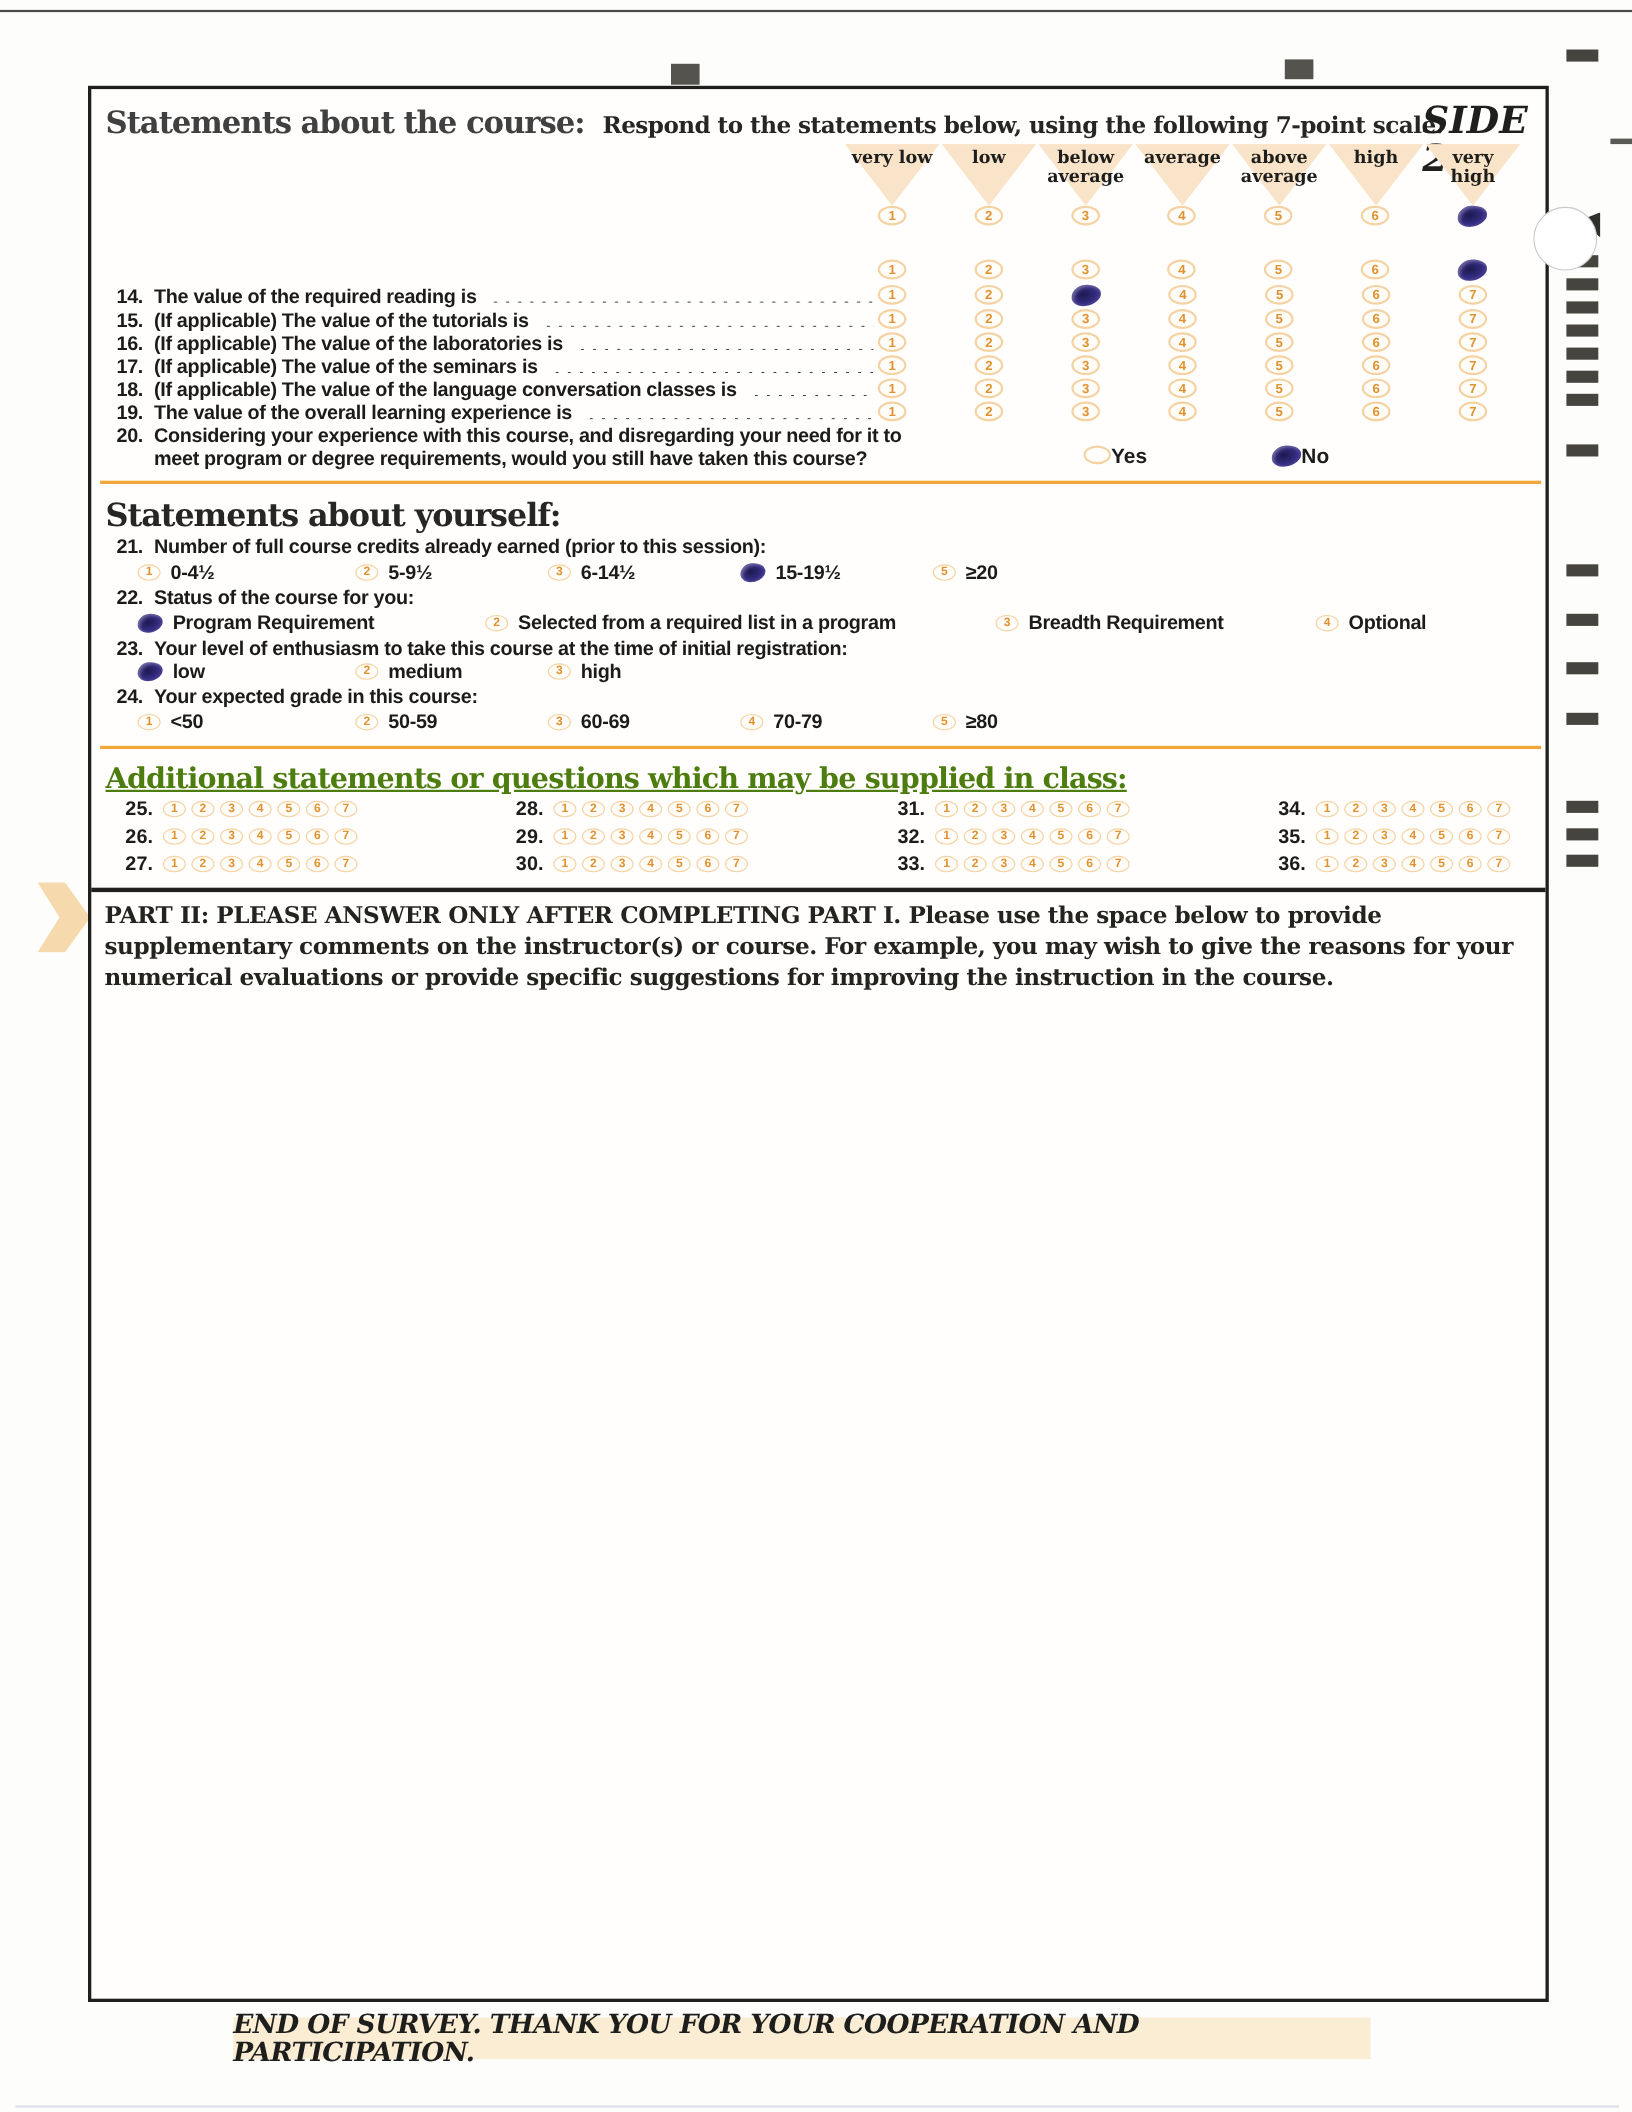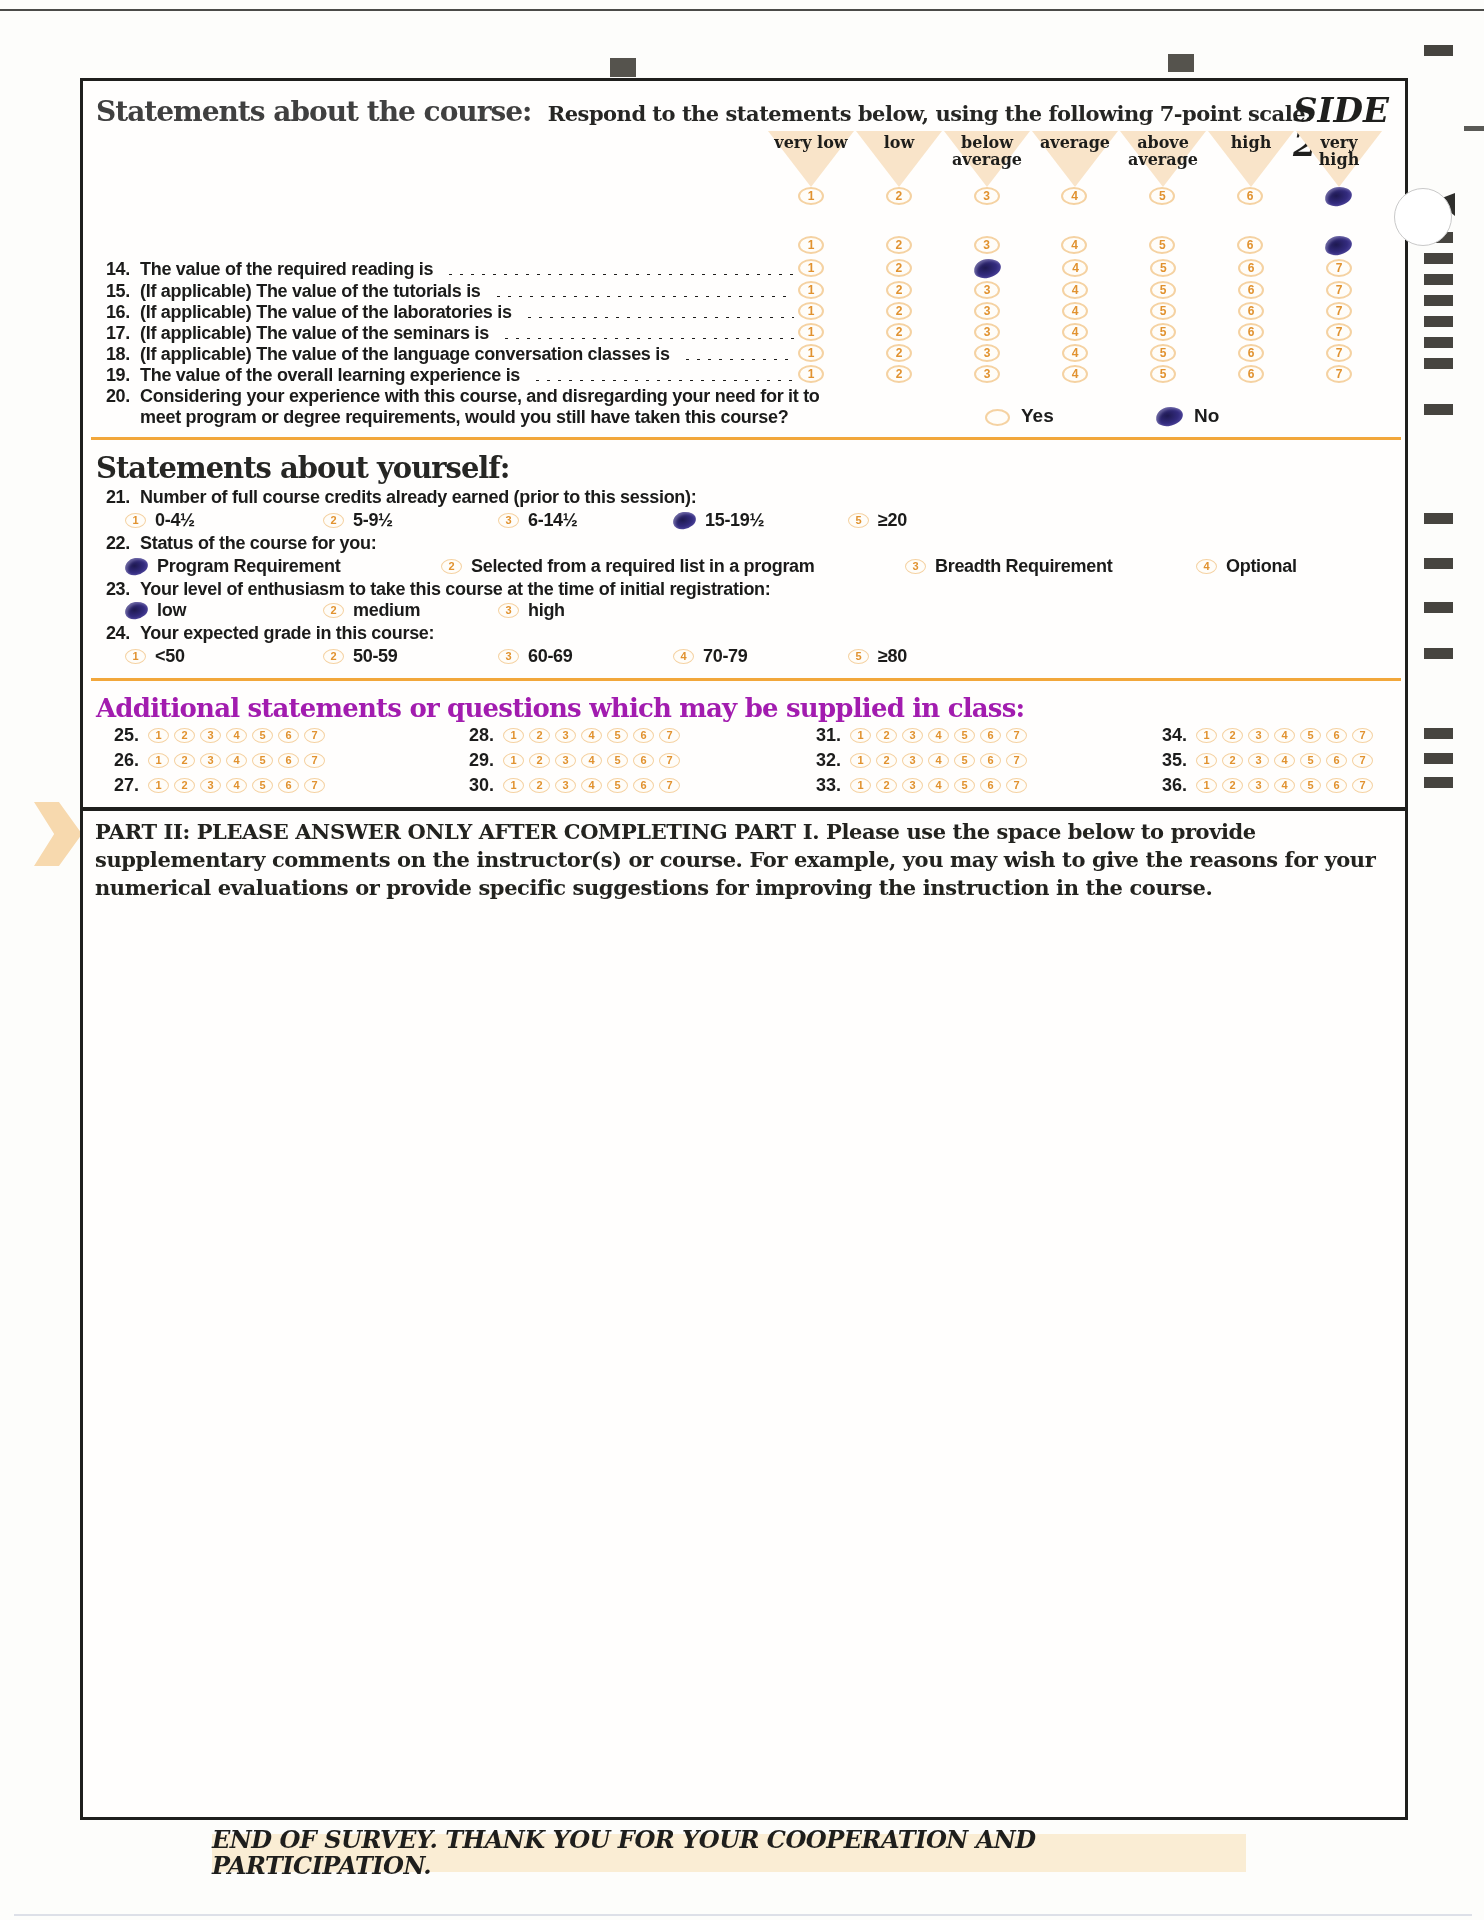--- a/index.html
+++ b/index.html
@@ -15,21 +15,21 @@
   .wedge{width:19px;height:23px;background:#2f2f2c;clip-path:polygon(100% 0,100% 100%,0 32%);}
   .botline{left:14px;top:1914px;width:1458px;height:2px;background:#dde0e8;}
 
   
   .form-box{left:80px;top:78px;width:1328px;height:1742px;border:3px solid #1f1f1d;
             background:#fffefd;box-sizing:border-box;position:absolute;}
   .h-main{font:bold 28px/30px "DejaVu Serif",serif;letter-spacing:-1px;color:#404040;}
   .h-sub{font:bold 21px/30px "DejaVu Serif",serif;letter-spacing:-0.5px;color:#262624;}
   .side2{font:bold italic 34px/34px "DejaVu Serif",serif;letter-spacing:0;color:#1f1f1d;}
   .h-section{font:bold 29px/32px "DejaVu Serif",serif;letter-spacing:-1px;color:#262624;}
-  .h-add{font:bold 26px/30px "DejaVu Serif",serif;letter-spacing:-0.8px;color:#a21caf;}
+  .h-add{font:bold 26px/30px "DejaVu Serif",serif;letter-spacing:-0.8px;color:#4d7c0f;text-decoration:underline;}
 
   
   .cols{left:684px;top:50px;width:616px;height:58px;display:flex;}
   .colslot{width:88px;position:relative;display:flex;justify-content:center;}
   .tri{position:absolute;left:1px;top:0;width:86px;height:56px;background:#F9E4C9;
        clip-path:polygon(0 0,100% 0,50% 100%);}
   .collabel{position:relative;font:bold 16px/17px "DejaVu Serif",serif;color:#1d1d1b;
             text-align:center;white-space:pre-line;padding-top:3px;}
 
   
@@ -48,21 +48,21 @@
   .bubble{box-sizing:border-box;width:26px;height:18px;border:2px solid #F5D2A2;border-radius:50%;
           color:#E1922F;font:bold 12px/14px "Liberation Sans",sans-serif;
           display:inline-flex;align-items:center;justify-content:center;background:#FFFDF9;flex:none;}
   .sm .bubble,.bubble.sm{width:21px;height:15px;font-size:11px;border-width:1.7px;}
   .mark{width:27px;height:19px;flex:none;border-radius:48% 52% 58% 42%/58% 46% 54% 42%;
         background:radial-gradient(ellipse at 42% 45%,#1e1950 0%,#332b7e 50%,#554ba2 82%,#8077c0 100%);
         transform:rotate(-7deg);box-shadow:inset 2px 2px 3px rgba(255,255,255,.28);}
   .mark.mk-sm{width:23px;height:17px;}
   .bubbles.smrow{gap:5px;}
 
-  .yn{position:absolute;display:flex;align-items:flex-end;gap:11px;
+  .yn{position:absolute;display:flex;align-items:flex-start;
       font:bold 19px/21px "Liberation Sans",sans-serif;}
 
   .opts{position:absolute;left:0;width:1328px;height:24px;}
   .opt{position:absolute;top:0;display:flex;align-items:center;gap:9px;}
   .optlabel{font:bold 18px/20px "Liberation Sans",sans-serif;letter-spacing:-0.3px;color:#1b1b1a;}
 
   .oline{position:absolute;left:8px;width:1310px;height:3px;background:#F2A73B;}
 
   .gcell{position:absolute;display:flex;align-items:center;gap:9px;}
   .gnum{font:bold 18px/20px "Liberation Sans",sans-serif;width:36px;text-align:right;flex:none;}

